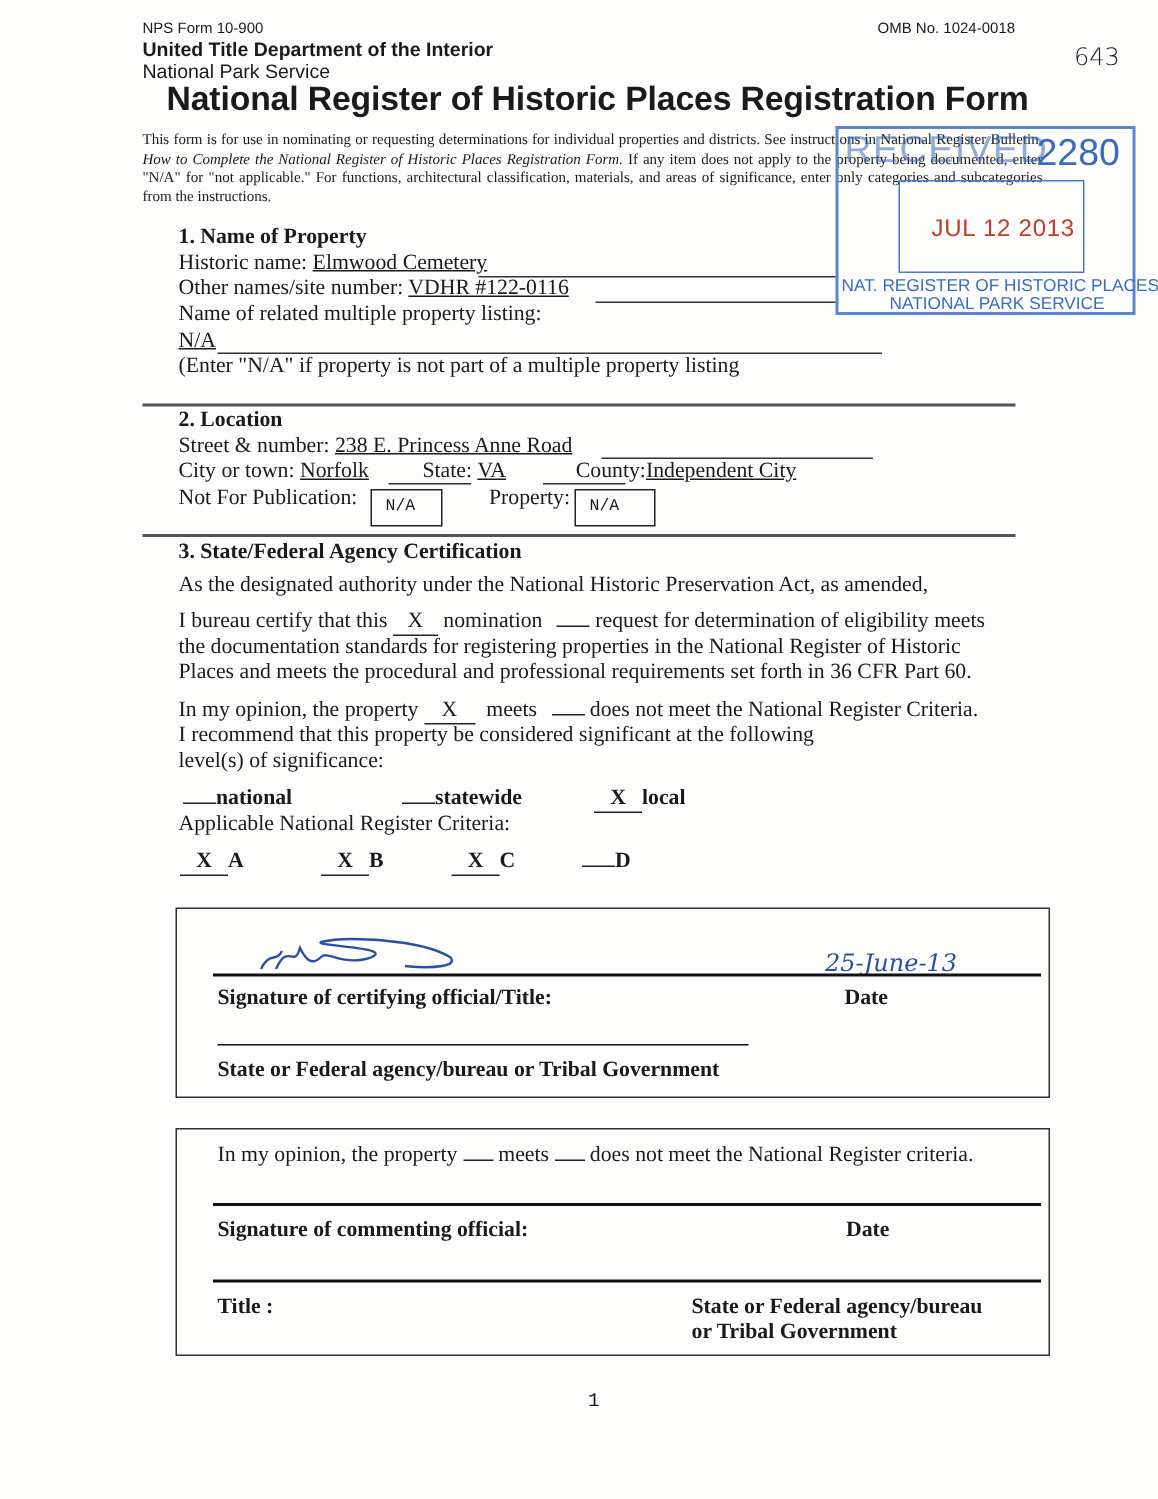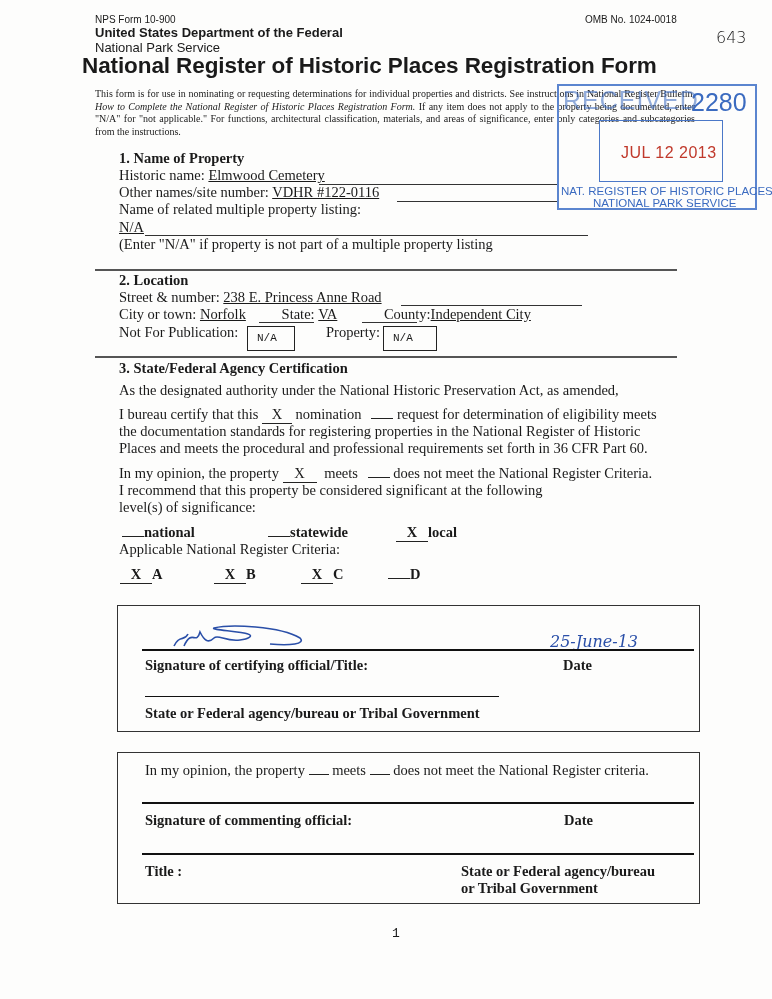--- a/index.html
+++ b/index.html
@@ -23,23 +23,23 @@
   .bold { font-weight:bold; }
   .stamp { position:absolute; border:2px solid #404040; }
   .stamp-text { color:#3b6bc0; font-family:"Liberation Sans", sans-serif; }
   .hand { font-family:"DejaVu Serif", serif; font-style:italic; color:#2a4fa8; }
 </style>
 </head>
 <body>
 
 <div class="abs sans hdr-small" style="left:95px;top:14px;">NPS Form 10-900</div>
 <div class="abs sans hdr-small" style="left:585px;top:14px;">OMB No. 1024-0018</div>
-<div class="abs sans hdr-dept" style="left:95px;top:25px;">United States Department of the Federal</div>
+<div class="abs sans hdr-dept" style="left:95px;top:25px;">United Title Department of the Interior</div>
 <div class="abs sans hdr-nps" style="left:95px;top:40px;">National Park Service</div>
-<div class="abs sans hdr-title" style="left:82px;top:53px;text-align:center;">National Register of Historic Places Registration Form</div>
+<div class="abs sans hdr-title" style="left:111px;top:53px;text-align:center;">National Register of Historic Places Registration Form</div>
 <div class="abs hand" style="left:716px;top:28px;font-size:16px;color:#222;font-style:normal;font-family:'DejaVu Sans',sans-serif;font-weight:200;">643</div>
 
 <div class="abs intro" style="left:95px;top:88px;">
   <span>This form is for use in nominating or requesting determinations for individual properties and districts. See instructions in National Register Bulletin, </span><i>How to Complete the National Register of Historic Places Registration Form.</i><span> If any item does not apply to the property being documented, enter "N/A" for "not applicable."  For functions, architectural classification, materials, and areas of significance, enter only categories and subcategories from the instructions.</span>
 </div>
 
 <div class="stamp" style="left:557px;top:84px;width:196px;height:122px;border-color:#5b85cf;">
   <div class="abs stamp-text" style="left:4px;top:0px;font-size:25px;letter-spacing:1px;opacity:0.55;">RECEIVED</div>
   <div class="abs stamp-text" style="left:132px;top:2px;font-size:25px;">2280</div>
   <div class="abs" style="left:40px;top:34px;width:122px;height:60px;border:1.5px solid #4b78c8;"></div>

